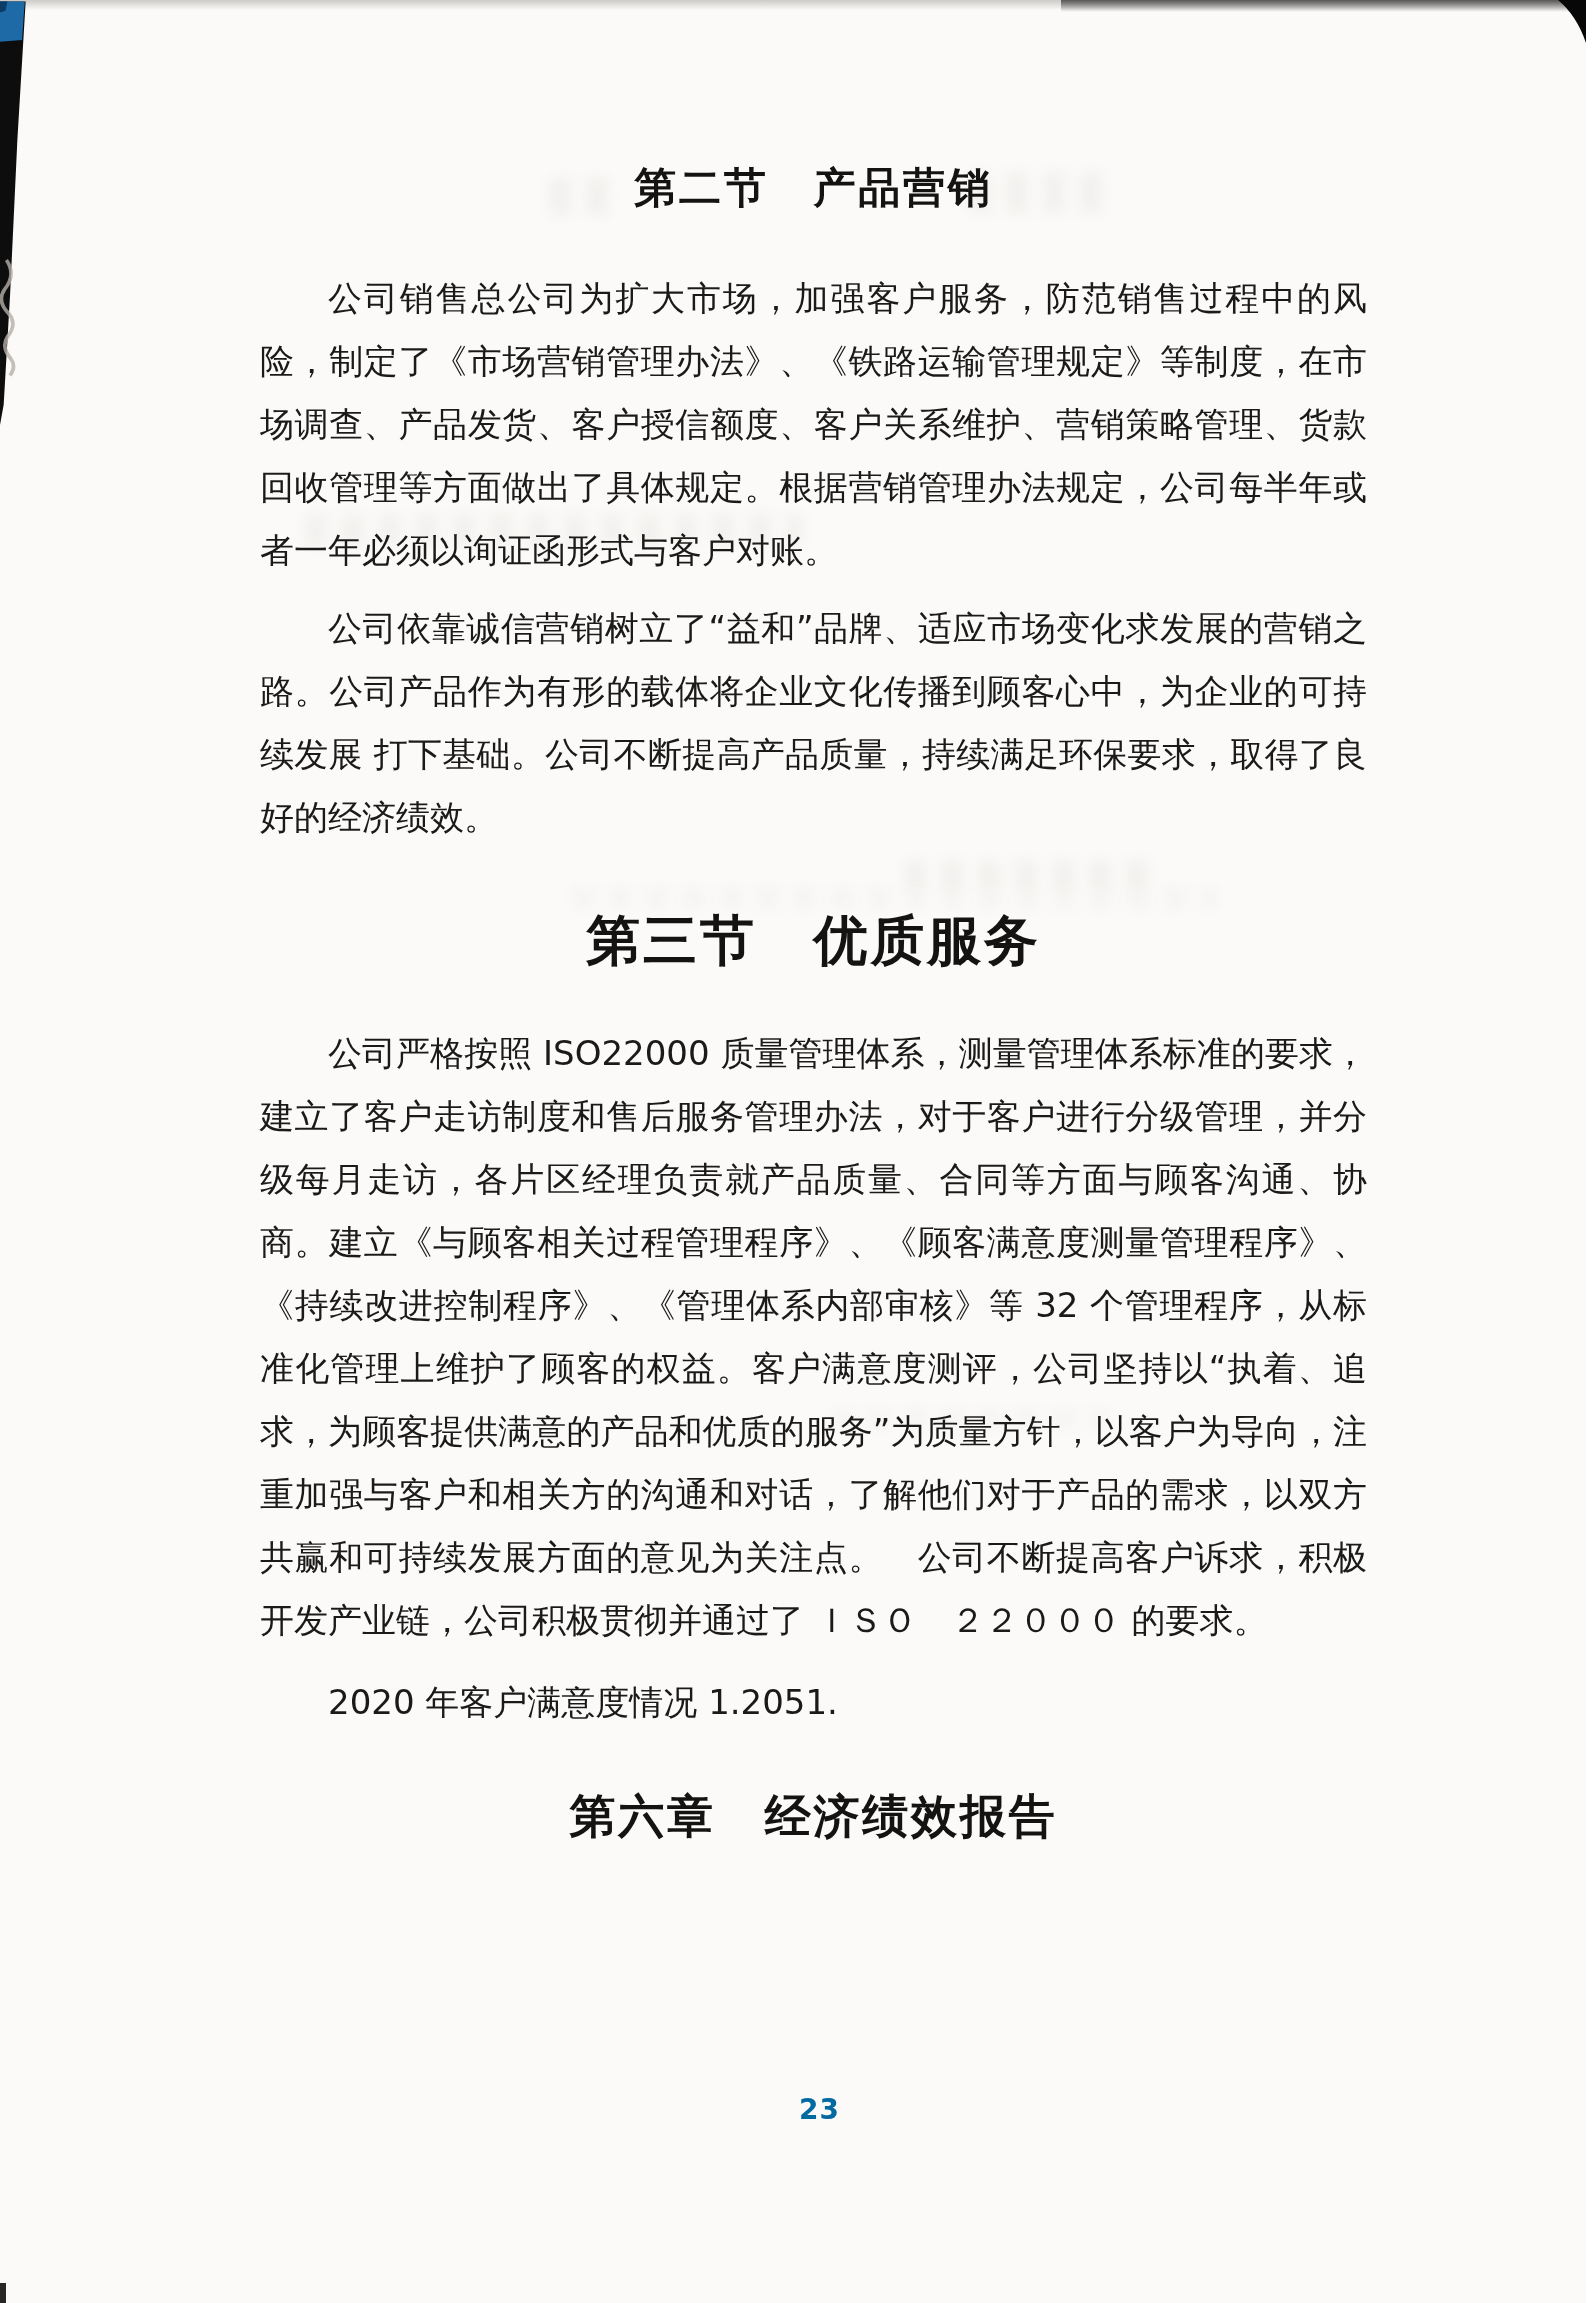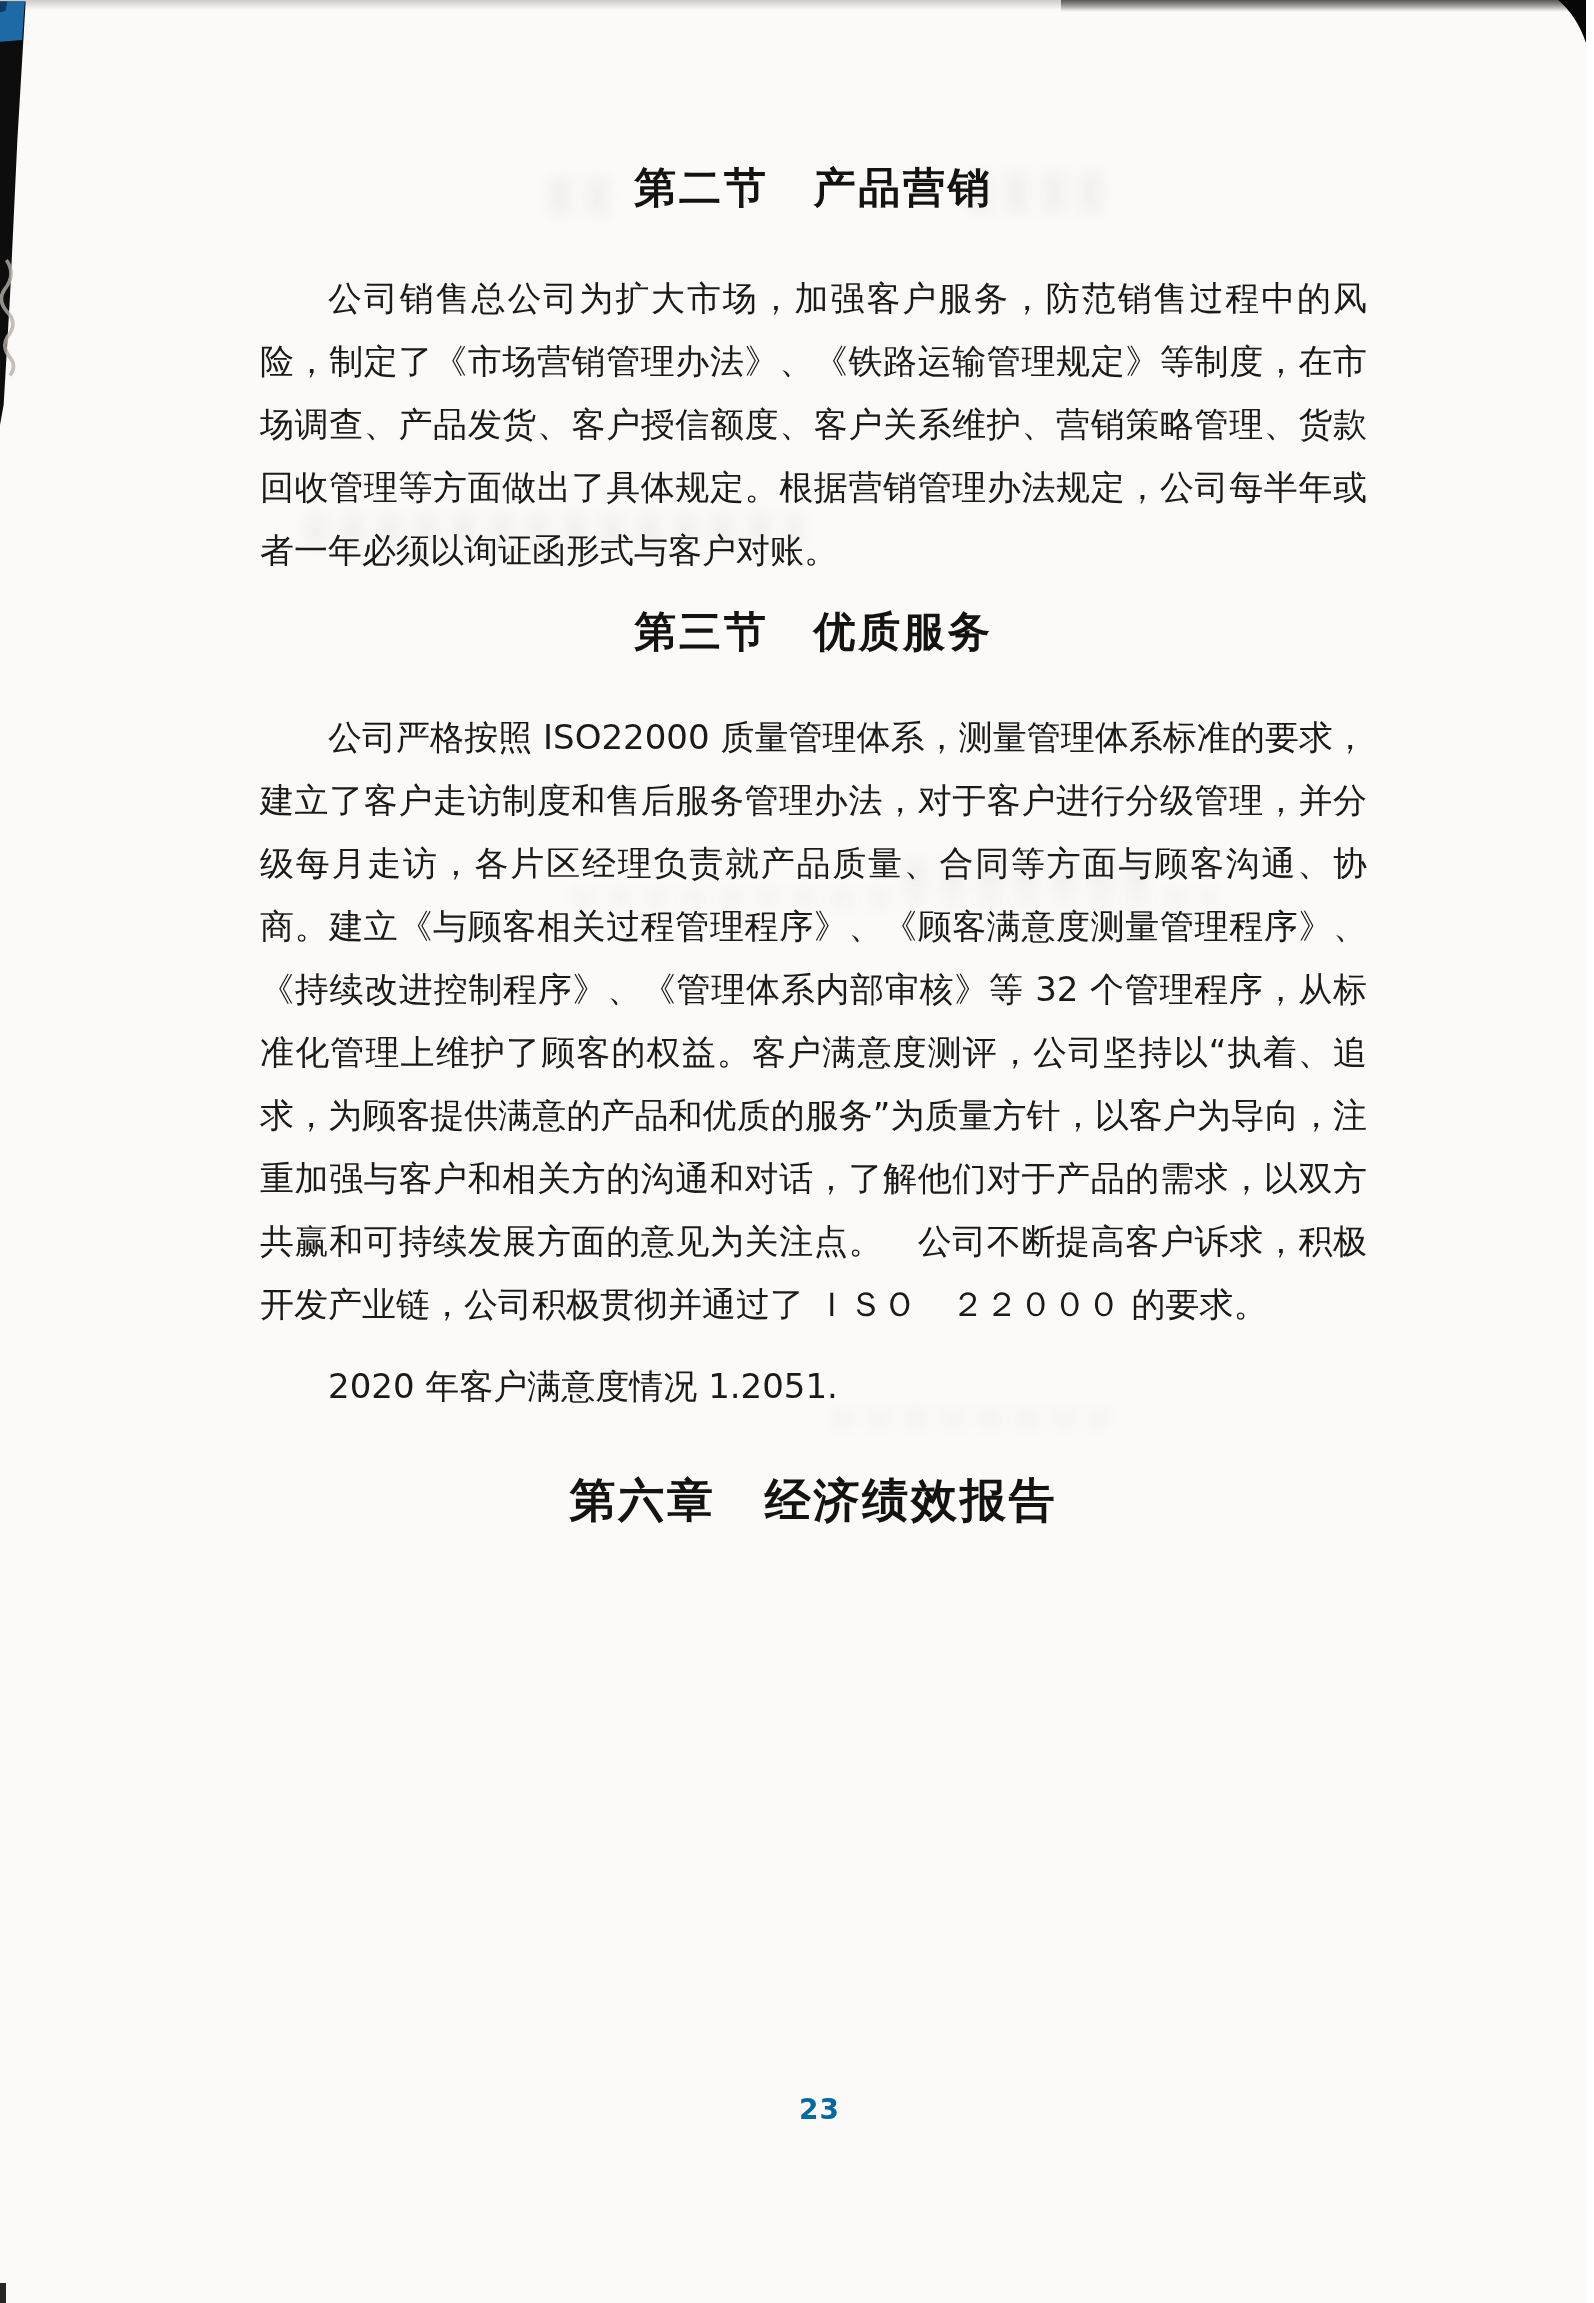--- a/index.html
+++ b/index.html
@@ -48,21 +48,21 @@
   .content {
     position:absolute; left:245px; top:0; width:1137px;
   }
   .sec-head {
     font-weight:bold;
     text-align:center;
     letter-spacing:2.8px;
     color:#141311;
   }
   .sec-head.h-s1 { margin:162px 0 52px; font-size:42px; line-height:1.25; }
-  .sec-head.h-s2 { margin:24px 0 48px;  font-size:42px; line-height:1.25; }
+  .sec-head.h-s2 { margin:58px 0 48px;  font-size:54px; line-height:1.25; }
   .sec-head.h-s3 { margin:54px 0 0;     font-size:46px; line-height:1.25; }
   .body-p {
     margin:15px;
     font-size:34px;
     line-height:63px;
     text-align:justify;
     text-indent:2em;
     word-break:break-all;
     color:#1b1a18;
   }
@@ -105,20 +105,21 @@
   <div class="smudge s4"></div>
   <div class="smudge s5"></div>
   <div class="smudge s6"></div>
 
   <div class="content">
 
     <div class="sec-head h-s1">第二节　产品营销</div>
 
     <p class="body-p">公司销售总公司为扩大市场，加强客户服务，防范销售过程中的风险，制定了《市场营销管理办法》、《铁路运输管理规定》等制度，在市场调查、产品发货、客户授信额度、客户关系维护、营销策略管理、货款回收管理等方面做出了具体规定。根据营销管理办法规定，公司每半年或者一年必须以询证函形式与客户对账。</p>
 
+    <p class="body-p">公司依靠诚信营销树立了“益和”品牌、适应市场变化求发展的营销之路。公司产品作为有形的载体将企业文化传播到顾客心中，为企业的可持续发展 打下基础。公司不断提高产品质量，持续满足环保要求，取得了良好的经济绩效。</p>
 
     <div class="sec-head h-s2">第三节　优质服务</div>
 
     <p class="body-p">公司严格按照 ISO22000 质量管理体系，测量管理体系标准的要求，建立了客户走访制度和售后服务管理办法，对于客户进行分级管理，并分级每月走访，各片区经理负责就产品质量、合同等方面与顾客沟通、协商。建立《与顾客相关过程管理程序》、《顾客满意度测量管理程序》、《持续改进控制程序》、《管理体系内部审核》等 32 个管理程序，从标准化管理上维护了顾客的权益。客户满意度测评，公司坚持以“执着、追求，为顾客提供满意的产品和优质的服务”为质量方针，以客户为导向，注重加强与客户和相关方的沟通和对话，了解他们对于产品的需求，以双方共赢和可持续发展方面的意见为关注点。　公司不断提高客户诉求，积极开发产业链，公司积极贯彻并通过了 ＩＳＯ　２２０００ 的要求。</p>
 
 
     <p class="body-p p-2020">2020 年客户满意度情况 1.2051.</p>
 
     <div class="sec-head h-s3">第六章　经济绩效报告</div>
 

